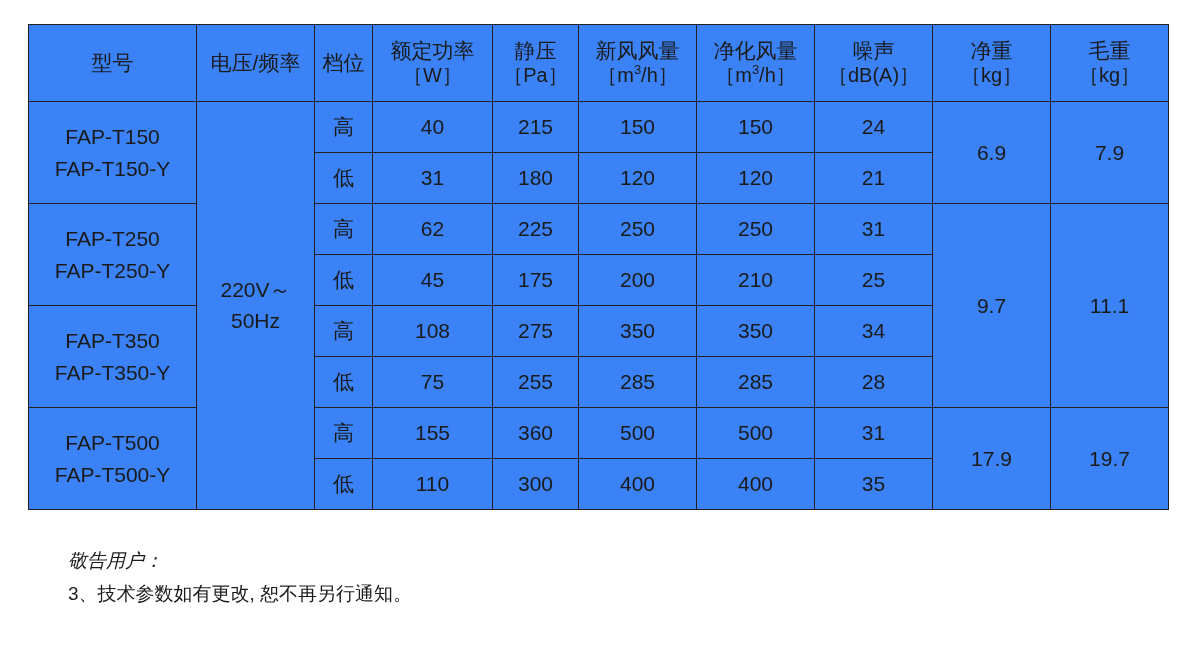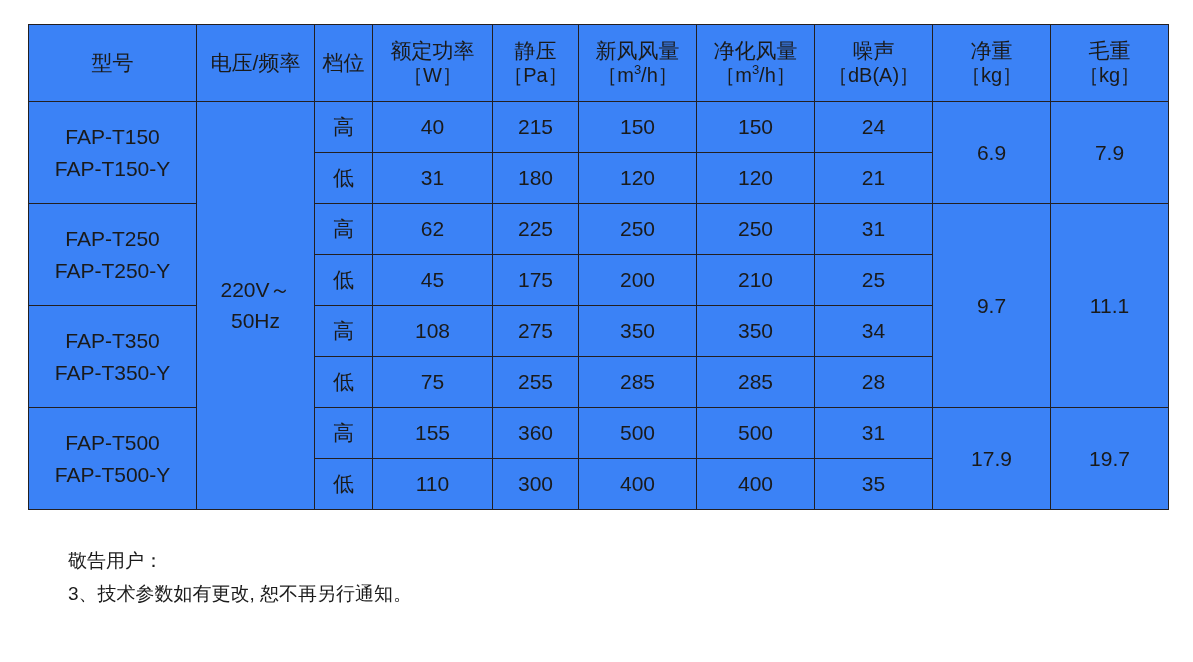--- a/index.html
+++ b/index.html
@@ -100,20 +100,21 @@
     top: 521px;
     font-size: 19px;
     line-height: 1.72;
     color: #1b1b1b;
   }
   .notes .note-line {
     white-space: nowrap;
   }
   .notes .note-title {
     white-space: nowrap;
+    font-style: italic;
   }
 </style>
 </head>
 <body>
 
 <div class="page">
 
   <table class="spec">
     <colgroup>
       <col class="c-model">

